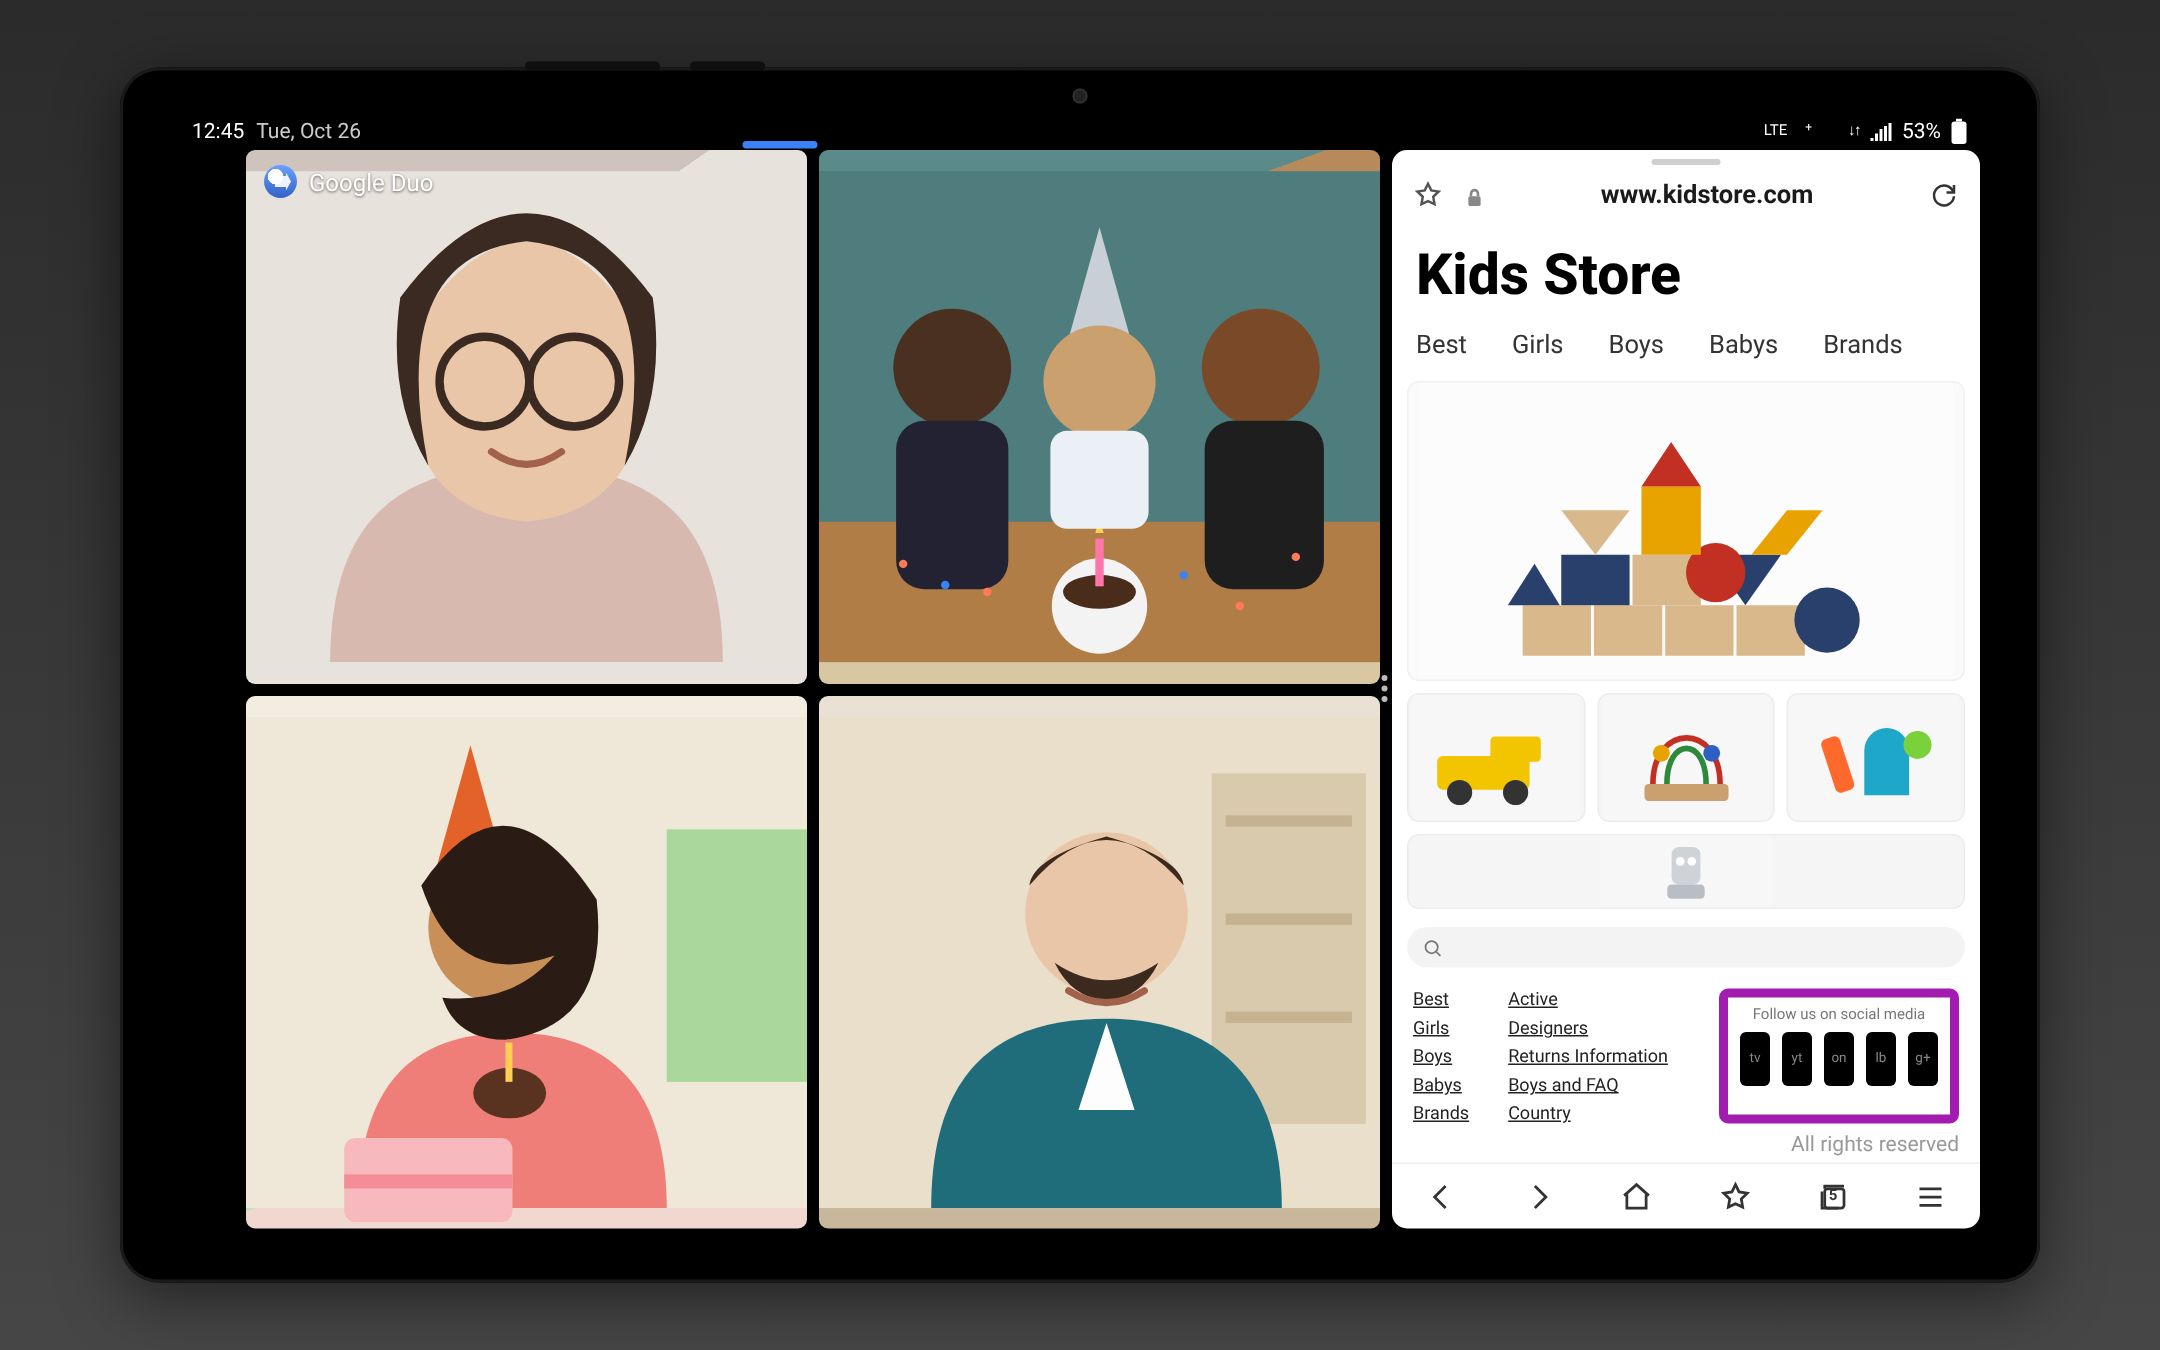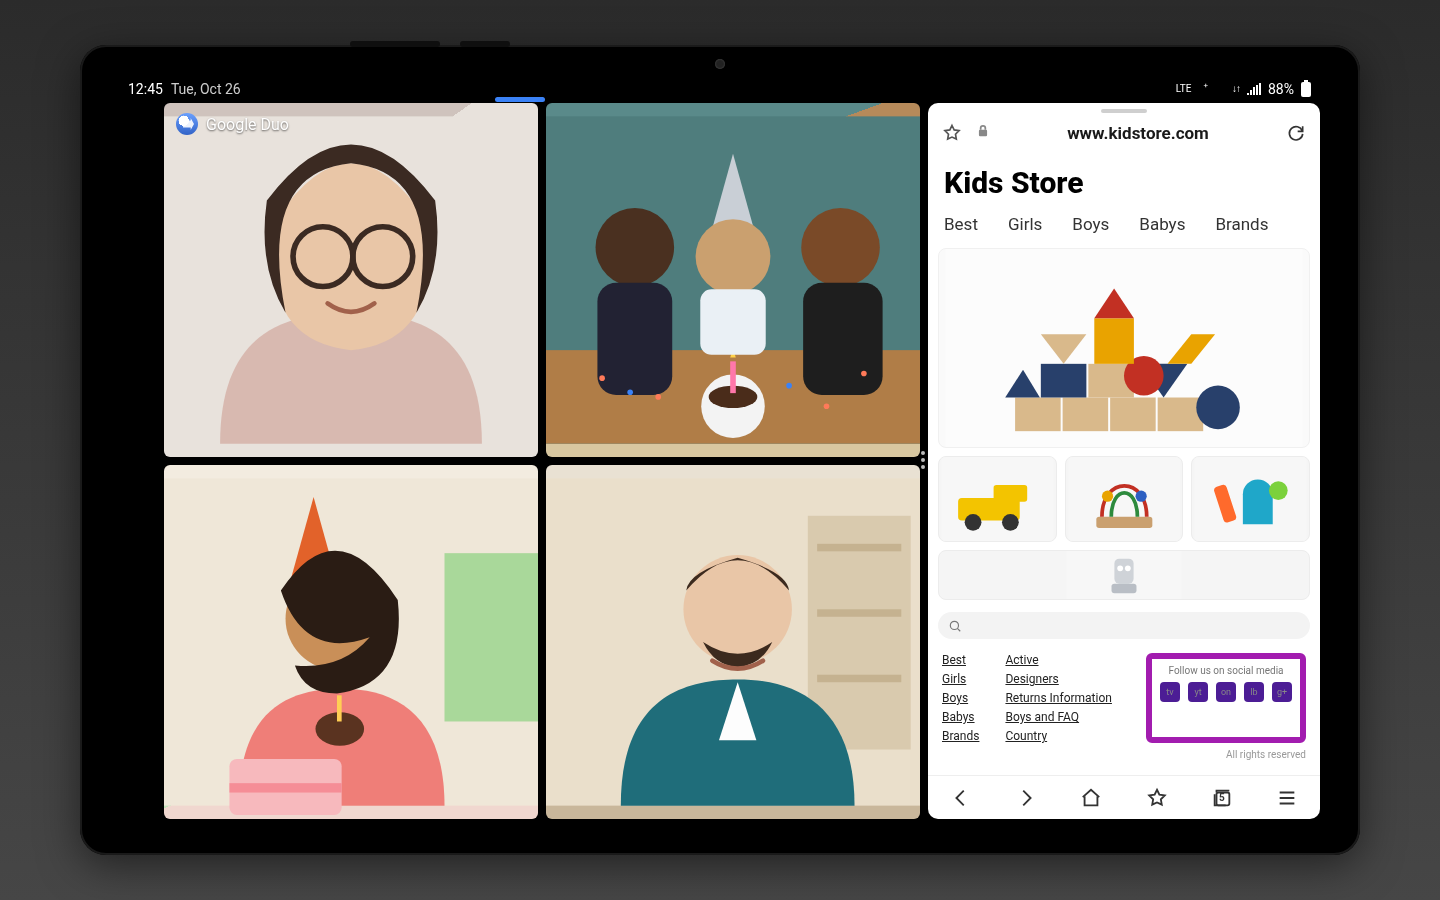--- a/index.html
+++ b/index.html
@@ -40,38 +40,38 @@
   .split-handle span{display:block;width:4px;height:4px;background:#bbb;border-radius:50%;margin:3px auto;}
   
   .t1 { background: linear-gradient(145deg,#cfc3bd 0 35%,#e8e2dc 35% 100%);}
   .t2 { background: linear-gradient(160deg,#5a8a8a 0 25%,#b68a5a 25% 55%,#d8c7a0 55% 100%);}
   .t3 { background: linear-gradient(160deg,#f3ece0 0 55%,#bfe3b8 55% 70%,#f0d7cf 70% 100%);}
   .t4 { background: linear-gradient(160deg,#e9e1d3 0 55%,#c9b79b 55% 100%);}
   svg.person-svg{width:100%;height:100%;display:block;}
   
   .right-pane { flex:1; background:#fff; border-radius:10px; display:flex; flex-direction:column; position:relative; overflow:hidden;}
   .drag-pill { width:46px;height:4px;background:#cfcfcf;border-radius:3px; margin:6px auto 0;}
-  .url-row { display:flex; align-items:flex-start; gap:14px; padding:10px 14px 6px;}
+  .url-row { display:flex; align-items:flex-end; gap:14px; padding:10px 14px 6px;}
   .url-row .star, .url-row .lock, .url-row .reload { color:#555; }
   .url-text { flex:1; text-align:center; font-size:17px; font-weight:700; color:#1a1a1a;}
-  .site-h1 { font-size:30px; font-weight:800; padding:16px 16px 8px;}
+  .site-h1 { font-size:38px; font-weight:800; padding:16px 16px 8px;}
   .tabs { display:flex; gap:30px; padding:6px 16px 10px; font-size:17px; color:#333;}
   .tabs span { cursor:pointer;}
   .hero { margin:4px 10px 8px; height:200px; border-radius:8px; background:#fafafa; position:relative; overflow:hidden; border:1px solid #f0f0f0;}
   .thumbs { display:grid; grid-template-columns:repeat(3,1fr); gap:8px; margin:0 10px;}
   .thumb { height:86px; border-radius:8px; background:#f5f5f5; border:1px solid #ececec; position:relative; overflow:hidden;}
   .wide-thumb { margin:8px 10px 6px; height:50px; border-radius:8px; background:#f5f5f5; border:1px solid #ececec; position:relative;}
   .search-row { margin:6px 10px 10px; display:flex; align-items:center; gap:8px; background:#f3f3f3; border-radius:16px; padding:6px 10px;}
   .footer { display:flex; gap:26px; padding:4px 14px 4px; font-size:12px;}
   .fcol { display:flex; flex-direction:column; gap:5px;}
   .fcol a { color:#222; text-decoration:underline; cursor:pointer;}
   .social-box { margin-left:auto; border:6px solid #a21caf; border-radius:6px; padding:6px 8px; text-align:center; font-size:10px; color:#777;}
   .social-row { display:flex; gap:8px; justify-content:center; margin-top:6px;}
-  .social-row span{ width:20px;height:20px;border-radius:4px;background:#4c1d95;display:inline-flex;align-items:center;justify-content:center;font-size:9px;color:#888;}
-  .rights { text-align:right; font-size:10px; color:#999; padding:2px 14px 4px;}
+  .social-row span{ width:20px;height:36px;border-radius:4px;background:#000000;display:inline-flex;align-items:center;justify-content:center;font-size:9px;color:#888;}
+  .rights { text-align:right; font-size:14px; color:#999; padding:2px 14px 4px;}
   .nav-bar { margin-top:auto; height:44px; display:flex; align-items:center; justify-content:space-around; border-top:1px solid #eee;}
   .nav-bar .nb { width:26px;height:26px; display:flex;align-items:center;justify-content:center; color:#333;}
   svg{display:block}
   .hero svg, .thumb svg, .wide-thumb svg{width:100%;height:100%;}
 </style>
 </head>
 <body>
 
 <div class="stage">
   <div class="tablet">
@@ -90,21 +90,21 @@
             <span>LTE</span>
               <span style="font-size:8px;position:relative;top:-3px;">+</span>
               <br>
               <span style="letter-spacing:-1px;">↓↑</span>
           </span>
           <span class="sig-icon">
             <svg width="16" height="12" viewBox="0 0 16 12">
                 <path fill="#fff" d="M1 10h2v2H1zM4 7h2v5H4zM7 4h2v8H7zM10 2h2v10h-2zM13 0h2v12h-2z"></path>
               </svg>
           </span>
-          <span>88%</span>
+          <span>53%</span>
           <span class="bat-icon">
             <svg width="12" height="18" viewBox="0 0 12 18">
                 <rect x="4" y="0" width="4" height="2" fill="#fff"></rect>
                 <rect x="1" y="2" width="10" height="15" rx="2" fill="#fff"></rect>
               </svg>
           </span>
         </div>
       </div>
 
       <div class="content-row">

